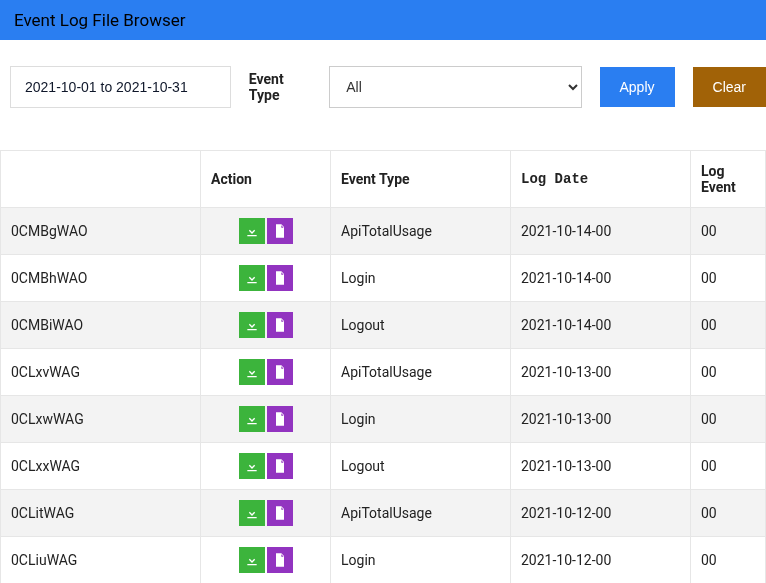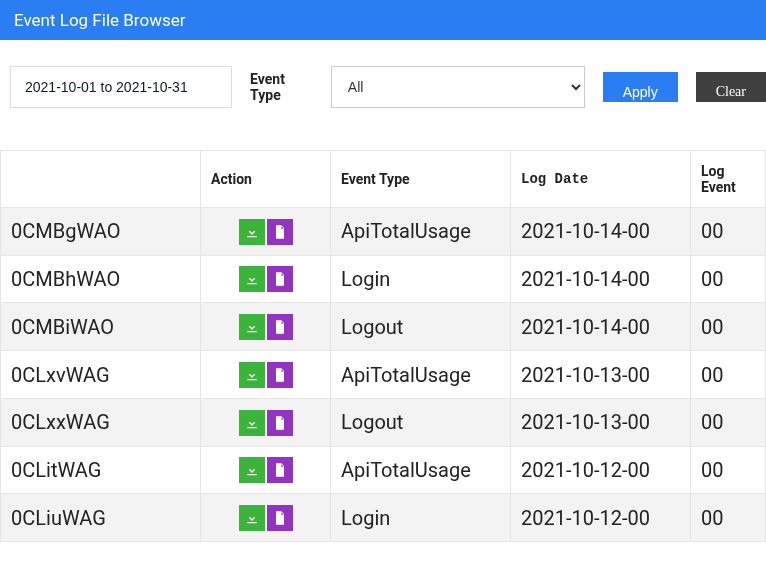--- a/index.html
+++ b/index.html
@@ -11,21 +11,21 @@
       font-family: -apple-system, BlinkMacSystemFont, "Segoe UI", Roboto, Helvetica, Arial, sans-serif;
       font-size: 14px;
       color: #222;
       background: #ffffff;
       width: 766px;
       height: 583px;
       overflow: hidden;
     }
     .header-bar {
       background: #2a7ef1;
-      color: #ffffff;
+      color: #000000;
       padding: 10px 14px;
       font-size: 17px;
       font-weight: 400;
     }
     .filters {
       display: flex;
       align-items: center;
       gap: 18px;
       padding: 26px 0 18px 0;
       margin-left: -2px;
@@ -52,46 +52,45 @@
       width: 275px;
       height: 42px;
       color: #333;
     }
     .btn {
       border: none;
       padding: 12px 20px;
       font-size: 14px;
       color: #fff;
       cursor: pointer;
-      height: 30px;
+      height: 40px;
     }
     .btn-apply {
       background: #2a7ef1;
     }
     .btn-clear {
-      background: #404040;
-      font-family: Liberation Serif, serif;
+      background: #a16207;
     }
     .table {
       width: 100%;
       border-collapse: collapse;
       margin-top: 24px;
     }
     .table thead th {
       text-align: left;
       font-weight: 700;
       font-size: 14px;
       padding: 12px 10px;
       border: 1px solid #e6e6e6;
       background: #fff;
     }
     .table tbody td {
       padding: 10px 10px;
       border: 1px solid #e6e6e6;
-      font-size: 20px;
+      font-size: 14px;
       vertical-align: middle;
     }
     .table tbody tr:nth-child(odd) {
       background: #f3f3f3;
     }
     .table tbody tr:nth-child(even) {
       background: #ffffff;
     }
     .col-id { width: 200px; }
     .col-action-header { width: 130px; }
@@ -205,20 +204,35 @@
           </span><span class="icon-btn icon-file">
             <svg viewBox="0 0 24 24">
               <path d="M6 2h8l4 4v16H6V2zm8 1.5V7h3.5L14 3.5z"></path>
             </svg>
           </span></td>
         <td>ApiTotalUsage</td>
         <td>2021-10-13-00</td>
         <td>00</td>
       </tr>
       <tr>
+        <td>0CLxwWAG</td>
+        <td class="action-cell"><span class="icon-btn icon-download">
+            <svg viewBox="0 0 24 24">
+              <path d="M12 3v10.586l-3.293-3.293-1.414 1.414L12 16.414l4.707-4.707-1.414-1.414L12 13.586V3h0zm-7 15h14v2H5v-2z"></path>
+            </svg>
+          </span><span class="icon-btn icon-file">
+            <svg viewBox="0 0 24 24">
+              <path d="M6 2h8l4 4v16H6V2zm8 1.5V7h3.5L14 3.5z"></path>
+            </svg>
+          </span></td>
+        <td>Login</td>
+        <td>2021-10-13-00</td>
+        <td>00</td>
+      </tr>
+      <tr>
         <td>0CLxxWAG</td>
         <td class="action-cell"><span class="icon-btn icon-download">
             <svg viewBox="0 0 24 24">
               <path d="M12 3v10.586l-3.293-3.293-1.414 1.414L12 16.414l4.707-4.707-1.414-1.414L12 13.586V3h0zm-7 15h14v2H5v-2z"></path>
             </svg>
           </span><span class="icon-btn icon-file">
             <svg viewBox="0 0 24 24">
               <path d="M6 2h8l4 4v16H6V2zm8 1.5V7h3.5L14 3.5z"></path>
             </svg>
           </span></td>

